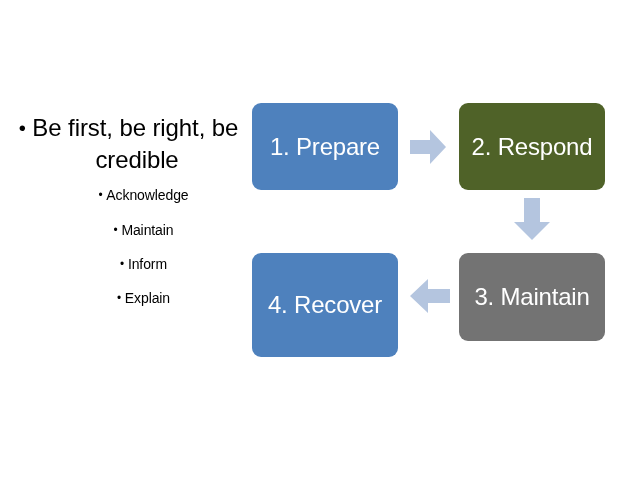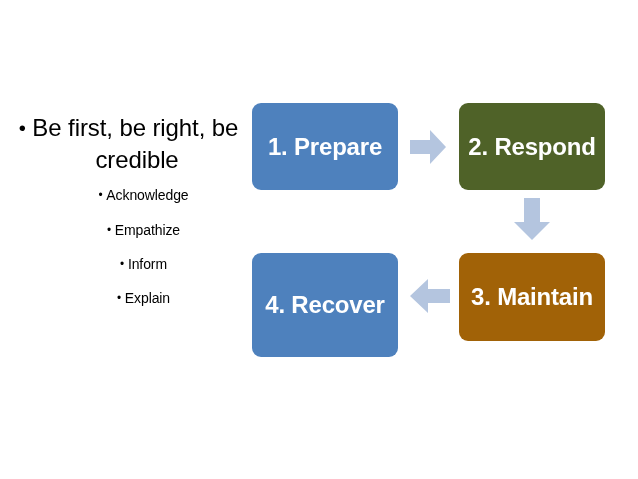--- a/index.html
+++ b/index.html
@@ -70,21 +70,20 @@
     justify-content: center;
     color: #ffffff;
     font-size: 24px;
     letter-spacing: -0.2px;
     box-sizing: border-box;
     text-align: center;
   }
   .node-label {
     display: block;
     line-height: 1;
-    font-weight: bold;
   }
 
   #node-prepare  { left: 252px; top: 103px; width: 146px; height: 87px; }
   #node-respond  { left: 459px; top: 103px; width: 146px; height: 87px; }
   #node-maintain { left: 459px; top: 253px; width: 146px; height: 88px; }
   #node-recover  { left: 252px; top: 253px; width: 146px; height: 104px; }
 
   .arrow {
     position: absolute;
     display: block;
@@ -97,40 +96,40 @@
 <body>
 
 <div id="slide" style="width: 638px; height: 479px; background: rgb(255, 255, 255);">
 
   <div id="bullet-list">
 
     <p class="bullet-l1"><span class="bullet-dot">•</span>&nbsp;<span>Be first, be right, be credible</span></p>
 
     <p class="bullet-l2"><span class="bullet-dot">•</span>&nbsp;<span>Acknowledge</span></p>
 
-    <p class="bullet-l2"><span class="bullet-dot">•</span>&nbsp;<span>Empathize</span></p>
+    <p class="bullet-l2"><span class="bullet-dot">•</span>&nbsp;<span>Maintain</span></p>
 
     <p class="bullet-l2"><span class="bullet-dot">•</span>&nbsp;<span>Inform</span></p>
 
     <p class="bullet-l2"><span class="bullet-dot">•</span>&nbsp;<span>Explain</span></p>
 
 
   </div>
 
   <div id="diagram">
 
     <div class="node" id="node-prepare" style="background: rgb(78, 129, 189); color: rgb(255, 255, 255);">
       <span class="node-label">1. Prepare</span>
     </div>
 
     <div class="node" id="node-respond" style="background: rgb(79, 98, 40); color: rgb(255, 255, 255);">
       <span class="node-label">2. Respond</span>
     </div>
 
-    <div class="node" id="node-maintain" style="background: #a16207; color: rgb(255, 255, 255); border-radius: 9px;">
+    <div class="node" id="node-maintain" style="background: #737373; color: rgb(255, 255, 255); border-radius: 9px;">
       <span class="node-label">3. Maintain</span>
     </div>
 
     <div class="node" id="node-recover" style="background: rgb(78, 129, 189); color: rgb(255, 255, 255);">
       <span class="node-label">4. Recover</span>
     </div>
 
     <svg class="arrow" id="arrow-right" viewBox="0 0 40 38">
       <polygon points="2,12 22,12 22,2 38,19 22,36 22,26 2,26" fill="#B4C5DF"></polygon>
     </svg>

